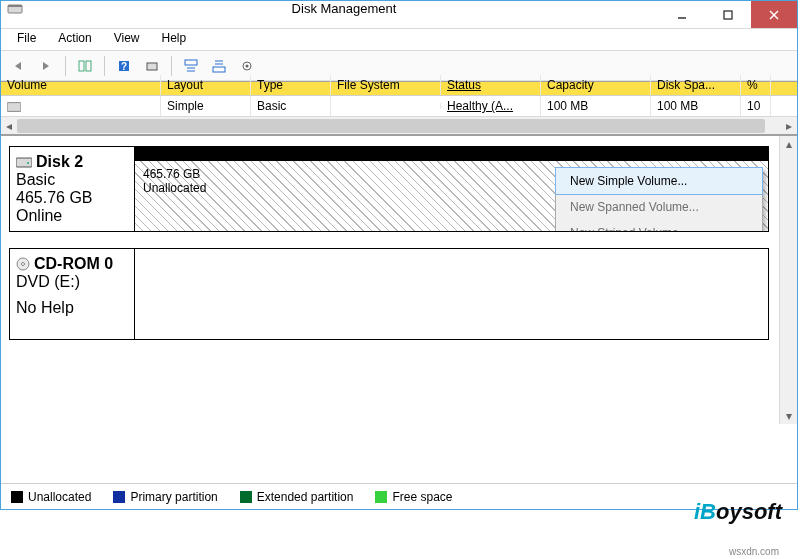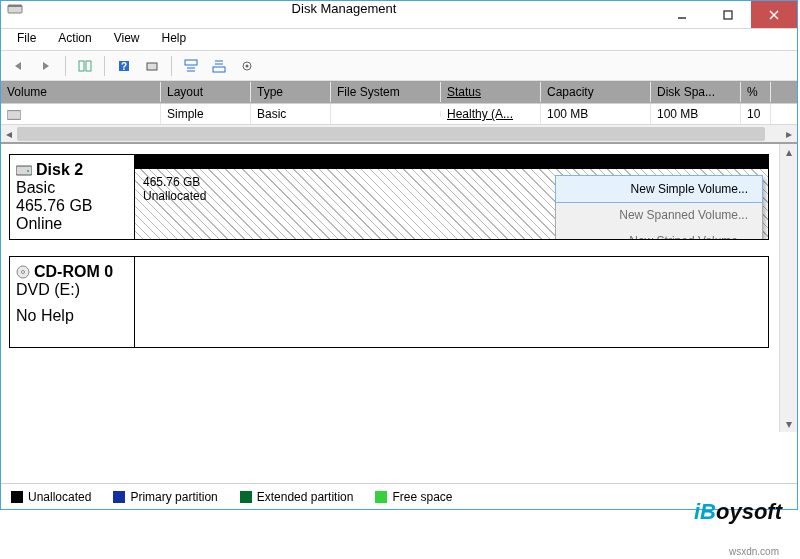--- a/index.html
+++ b/index.html
@@ -27,21 +27,21 @@
   .win-btn.close svg { stroke:#fff; }
   
   .menubar { height:22px; display:flex; align-items:flex-start; padding:0 6px; gap:2px; border-bottom:1px solid #d9d9d9;}
   .menubar .mi { padding:2px 10px; }
   
   .toolbar { height:30px; display:flex; align-items:center; padding:0 6px; gap:6px; border-bottom:1px solid #e2e2e2; background:#fafafa;}
   .tbtn { width:22px; height:22px; border:1px solid transparent; display:flex; align-items:center; justify-content:center;}
   .tsep { width:1px; height:20px; background:#ccc; margin:0 2px;}
   
   .vol-list { border-top:1px solid #a0a0a0; }
-  .vol-head { display:flex; height:22px; background:#a3a3a3; border-bottom:1px solid #d0d0d0; align-items:flex-start; font-size:12px;}
+  .vol-head { display:flex; height:14px; background:#fde047; border-bottom:1px solid #d0d0d0; align-items:flex-end; font-size:12px;}
   .vol-head .col, .vol-row .col { padding:3px 6px; overflow:hidden; white-space:nowrap; text-overflow:ellipsis; border-right:1px solid #e6e6e6;}
   .vol-row { display:flex; height:20px; align-items:center;}
   .c-vol{width:160px;} .c-layout{width:90px;} .c-type{width:80px;} .c-fs{width:110px;} .c-status{width:100px;text-decoration:underline;} .c-cap{width:110px;} .c-free{width:90px;} .c-pct{width:30px;}
   .vol-row .c-vol svg{width:14px;height:10px; vertical-align:middle; margin-right:3px;}
   .hscroll { height:18px; background:#f0f0f0; border-top:1px solid #d9d9d9; position:relative;}
   .hscroll .thumb{position:absolute;left:16px;top:2px;height:14px;width:calc(100% - 48px);background:#cdcdcd;border-radius:2px;}
   .hscroll .arr{position:absolute;top:0;width:16px;height:18px;display:flex;align-items:center;justify-content:center;color:#666;}
   .hscroll .arr.l{left:0;} .hscroll .arr.r{right:0;}
   
   .graph-panel{border-top:2px solid #a0a0a0; padding:10px 28px 8px 8px; position:relative; height:290px; overflow:hidden;}
@@ -52,21 +52,21 @@
   .disk-info{width:125px; border-right:1px solid #000; padding:6px; background:#fff; font-size:16px;}
   .disk-info .label{font-weight:bold; display:flex; align-items:center; gap:4px;}
   .disk-graphic{flex:1; display:flex; flex-direction:column;}
   .partition{flex:1; position:relative; padding:6px 8px; overflow:hidden;}
   .unalloc-hatch{
     background: repeating-linear-gradient(45deg, #ffffff 0 5px, #b8b8b8 5px 6px);
     border-top: 14px solid #000;
   }
   .cdrom-graphic{flex:1; border-top:14px solid #888; background:#fff;}
   
-  .ctx{position:absolute; left:420px; top:6px; width:208px; background:#f0f0f0; border:1px solid #a9a9a9; box-shadow:3px 3px 4px rgba(0,0,0,0.25); font-size:12px;text-align:right;}
+  .ctx{position:absolute; left:420px; top:6px; width:208px; background:#f0f0f0; border:1px solid #a9a9a9; box-shadow:3px 3px 4px rgba(0,0,0,0.25); font-size:12px;}
   .ctx .item{padding:6px 14px; color:#6f6f6f;}
   .ctx .item.enabled{color:#000; background:#e5f1fb; border:1px solid #7eb4ea; margin:-1px;}
   
   .legend{position:absolute; left:0; right:0; bottom:0; height:26px; border-top:1px solid #d0d0d0; display:flex; align-items:center; padding:0 10px; gap:22px; font-size:12px; background:#fff;}
   .sw{width:12px;height:12px;display:inline-block;margin-right:5px;vertical-align:middle;}
   .legend span{display:flex;align-items:center;}
   
   .brand{position:absolute; right:18px; bottom:34px; font-size:22px; font-weight:bold; font-style:italic; font-family:Arial,sans-serif;}
   .brand .i{color:#00a5c8;} .brand .b{color:#0b0b0b;}
   .wsx{position:absolute; right:21px; bottom:2px; font-size:10px; color:#888;}

